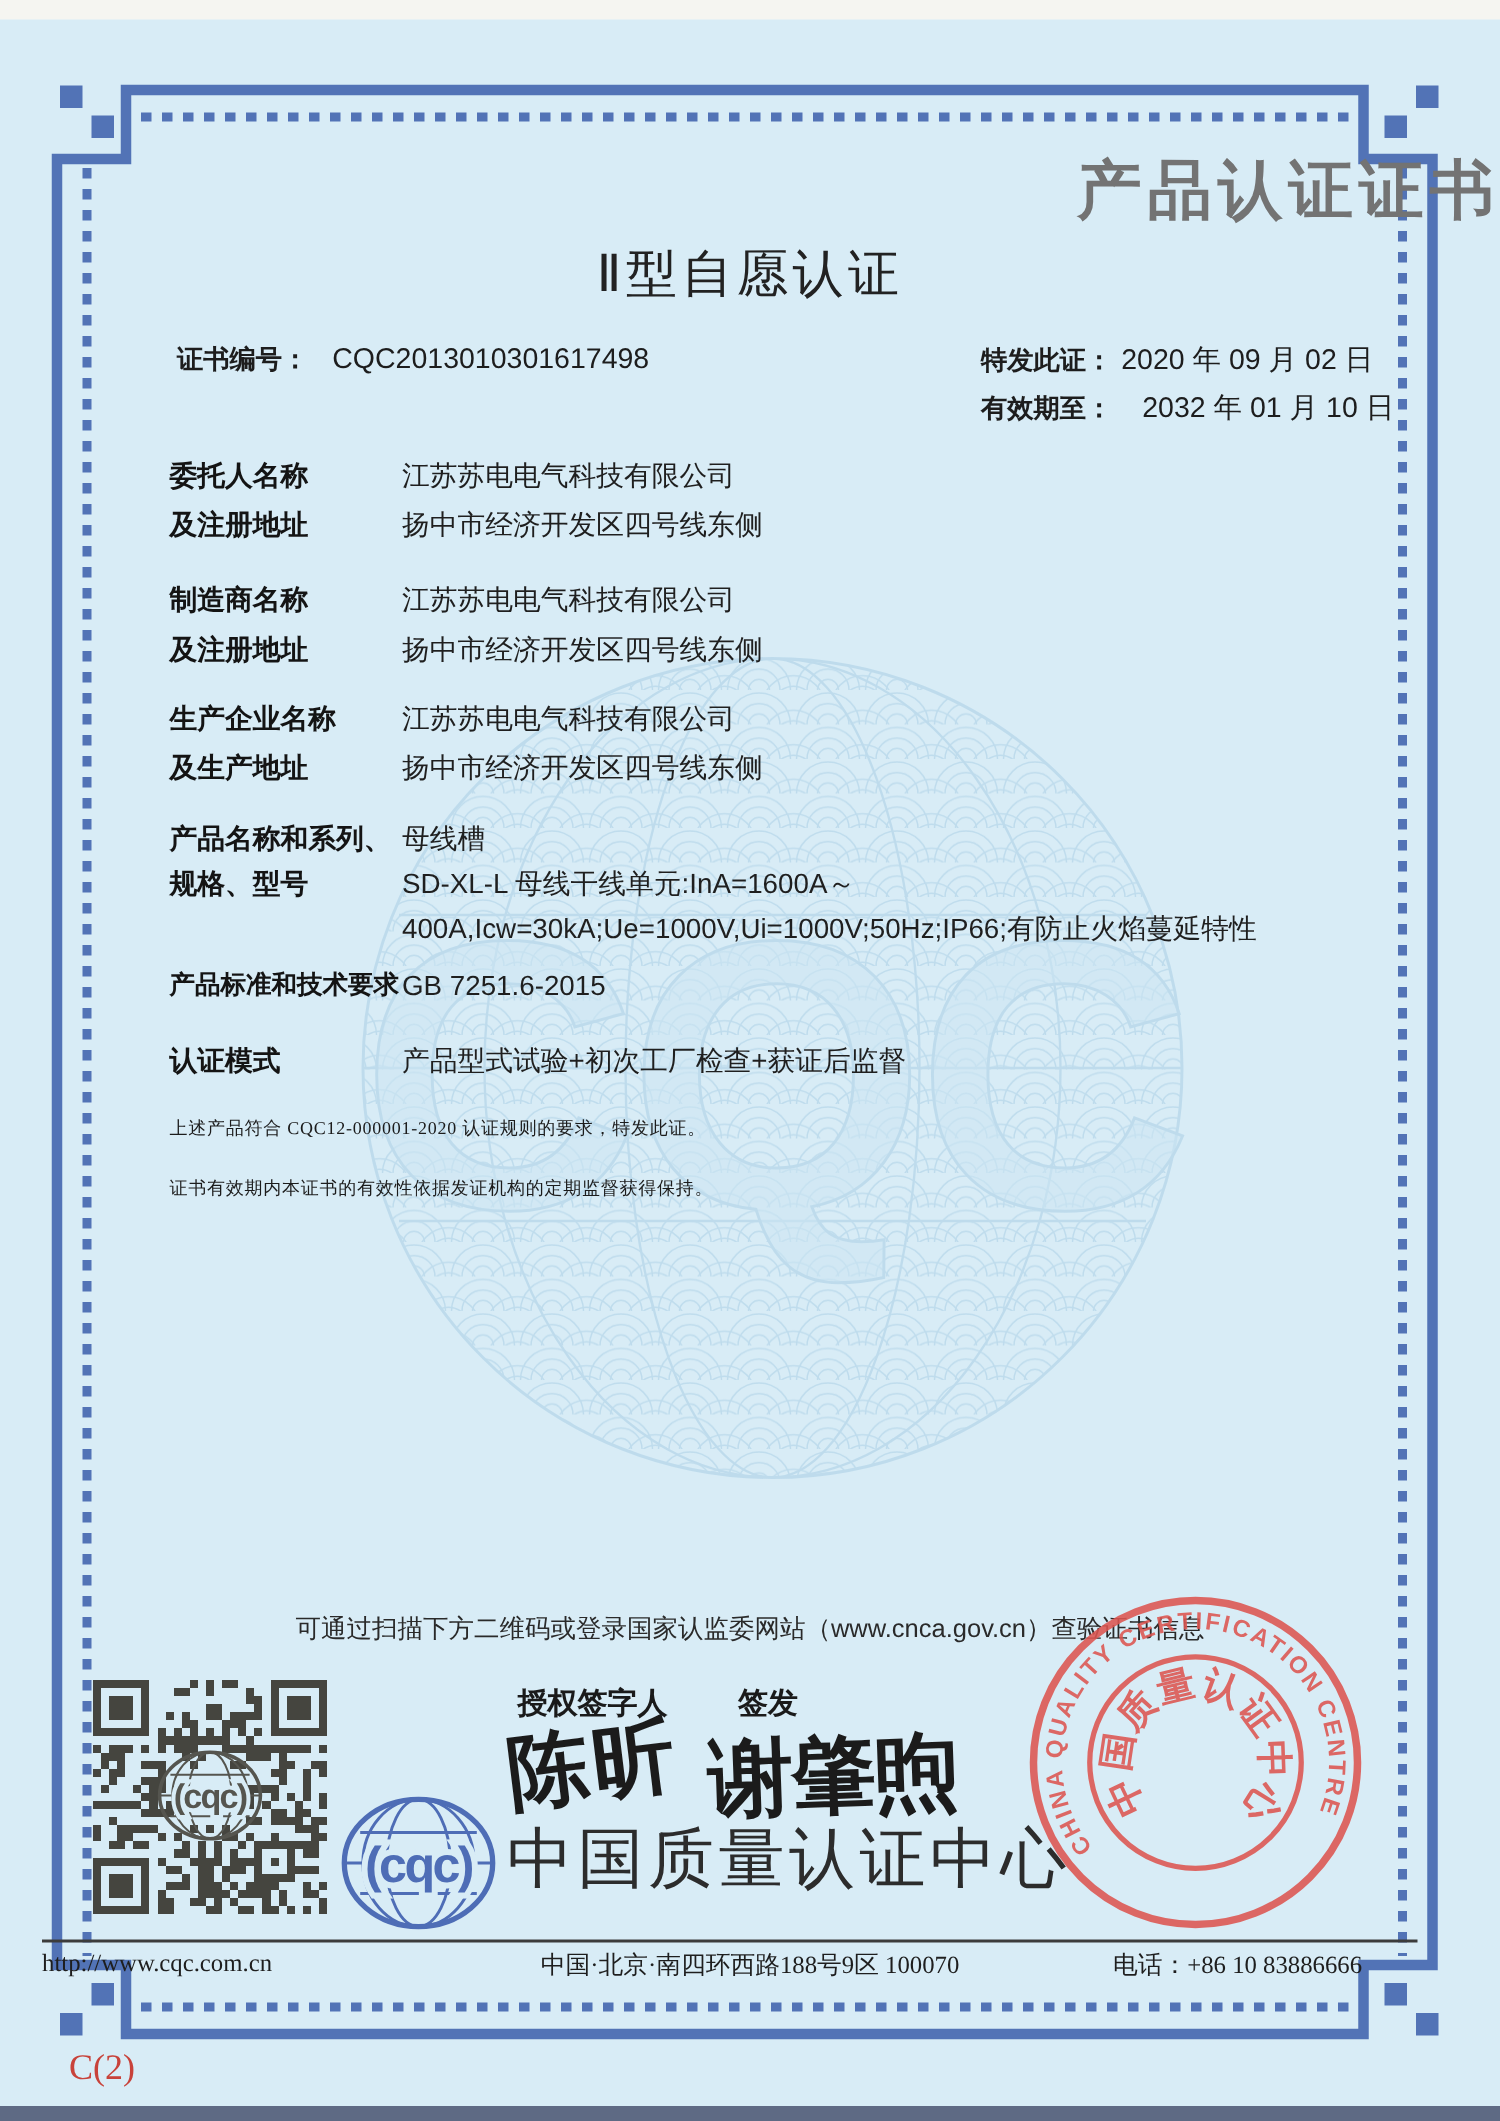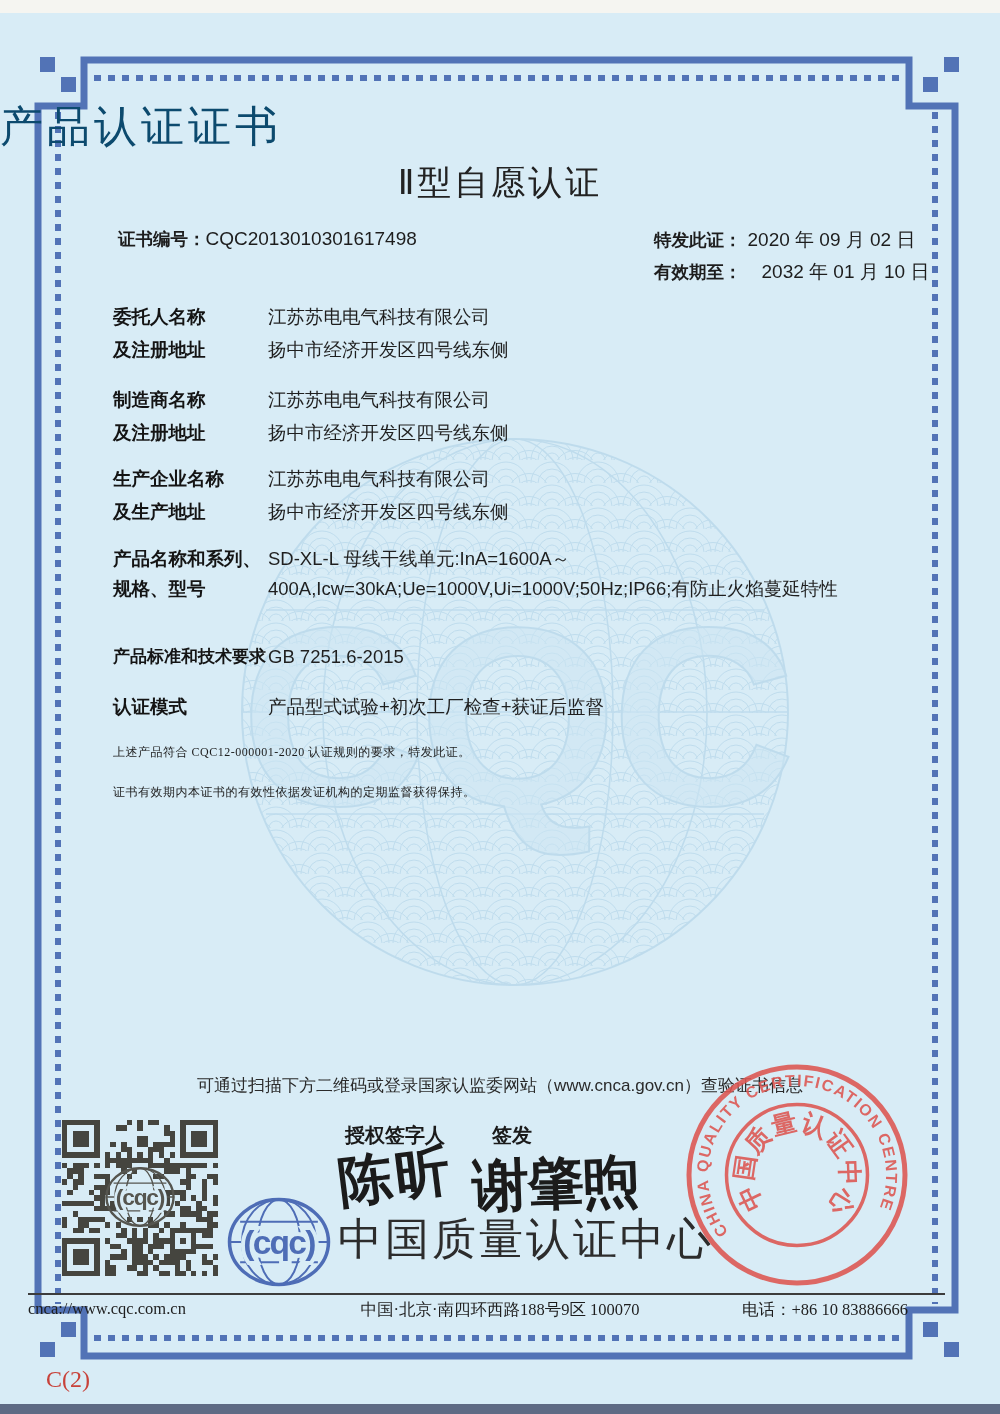--- a/index.html
+++ b/index.html
@@ -7,31 +7,31 @@
     position:relative;width:1000px;height:1414px;overflow:hidden;
     background:var(--page-bg,#d8ecf6);
     font-family:"Liberation Sans","DejaVu Sans",sans-serif;
     color:#262626;
   }
   .abs{position:absolute;}
   .scan-top{top:0;left:0;right:0;height:13px;background:#f5f5f1;}
   .scan-bottom{left:0;right:0;bottom:0;height:10px;background:#5e6a84;}
   svg.layer{position:absolute;left:0;top:0;}
   .title{
-    left:0;right:0;top:98px;text-align:left;
-    font-size:43px;font-weight:normal;letter-spacing:4px;color:#0c4a6e;
+    left:0;right:0;top:98px;text-align:right;
+    font-size:43px;font-weight:bold;letter-spacing:4px;color:#737373;
   }
   .subtitle{
     left:0;right:0;top:160px;text-align:center;
     font-size:34px;font-weight:500;letter-spacing:3px;color:#222;
   }
   .kaiti{font-family:"Liberation Serif","DejaVu Serif",serif;}
   .meta-label{font-weight:bold;font-size:17.5px;color:#1d1d1d;}
   .meta-value{font-size:19px;color:#1d1d1d;}
-  .cert-row{left:118px;top:227px;display:flex;align-items:center;gap:0;}
+  .cert-row{left:118px;top:227px;display:flex;align-items:flex-end;gap:16px;}
   .date-row1{left:654px;top:227px;display:flex;align-items:baseline;gap:6px;}
   .date-row2{left:654px;top:259px;display:flex;align-items:baseline;gap:20px;}
   .frow{left:113px;display:flex;font-size:18.5px;}
   .frow .lbl{flex:0 0 155px;font-weight:bold;line-height:33px;white-space:nowrap;color:#141414;}
   .frow .val{width:655px;line-height:33px;color:#1f1f1f;}
   .frow.tight .lbl,.frow.tight .val{line-height:30px;}
   .frow.small-lbl .lbl{font-size:17px;}
   .statement{
     left:113px;width:780px;font-size:12px;letter-spacing:0.5px;color:#1c1c1c;
     font-family:"Liberation Serif","DejaVu Serif",serif;font-weight:500;
@@ -161,20 +161,21 @@
         <div>江苏苏电电气科技有限公司</div>
                      <div>扬中市经济开发区四号线东侧</div>
       </div>
   </div>
   <div class="abs frow tight" style="top:544px">
     <div class="lbl">
         <div>产品名称和系列、</div>
                      <div>规格、型号</div>
       </div>
     <div class="val">
+        <div>母线槽</div>
                      <div>SD-XL-L 母线干线单元:InA=1600A～400A,Icw=30kA;Ue=1000V,Ui=1000V;50Hz;IP66;有防止火焰蔓延特性</div>
       </div>
   </div>
   <div class="abs frow small-lbl" style="top:640px">
     <div class="lbl">
         <div>产品标准和技术要求</div>
       </div>
     <div class="val">
         <div>GB 7251.6-2015</div>
       </div>
@@ -605,21 +606,21 @@
       <text font-size="16" font-weight="bold" letter-spacing="1.6" font-family="Liberation Sans, DejaVu Sans, sans-serif" fill="var(--stamp-red,#dd5550)">
         <textPath href="#stampArcEn" startOffset="8">CHINA  QUALITY  CERTIFICATION  CENTRE</textPath>
       </text>
       <text font-size="25" font-weight="bold" letter-spacing="1" fill="var(--stamp-red,#dd5550)">
         <textPath href="#stampArcCn" startOffset="2">中国质量认证中心</textPath>
       </text>
     </g>
   </svg>
 
   <div class="abs footer-rule"></div>
-  <div class="abs footer-text footer-web">cnca://www.cqc.com.cn</div>
+  <div class="abs footer-text footer-web">http://www.cqc.com.cn</div>
   <div class="abs footer-text footer-addr">中国·北京·南四环西路188号9区  100070</div>
   <div class="abs footer-text footer-phone">电话：+86 10 83886666</div>
 
   <div class="abs serial">
     <span class="serial-prefix">C(2)</span>
   </div>
 
   <div class="abs scan-bottom"></div>
 </div>
 

